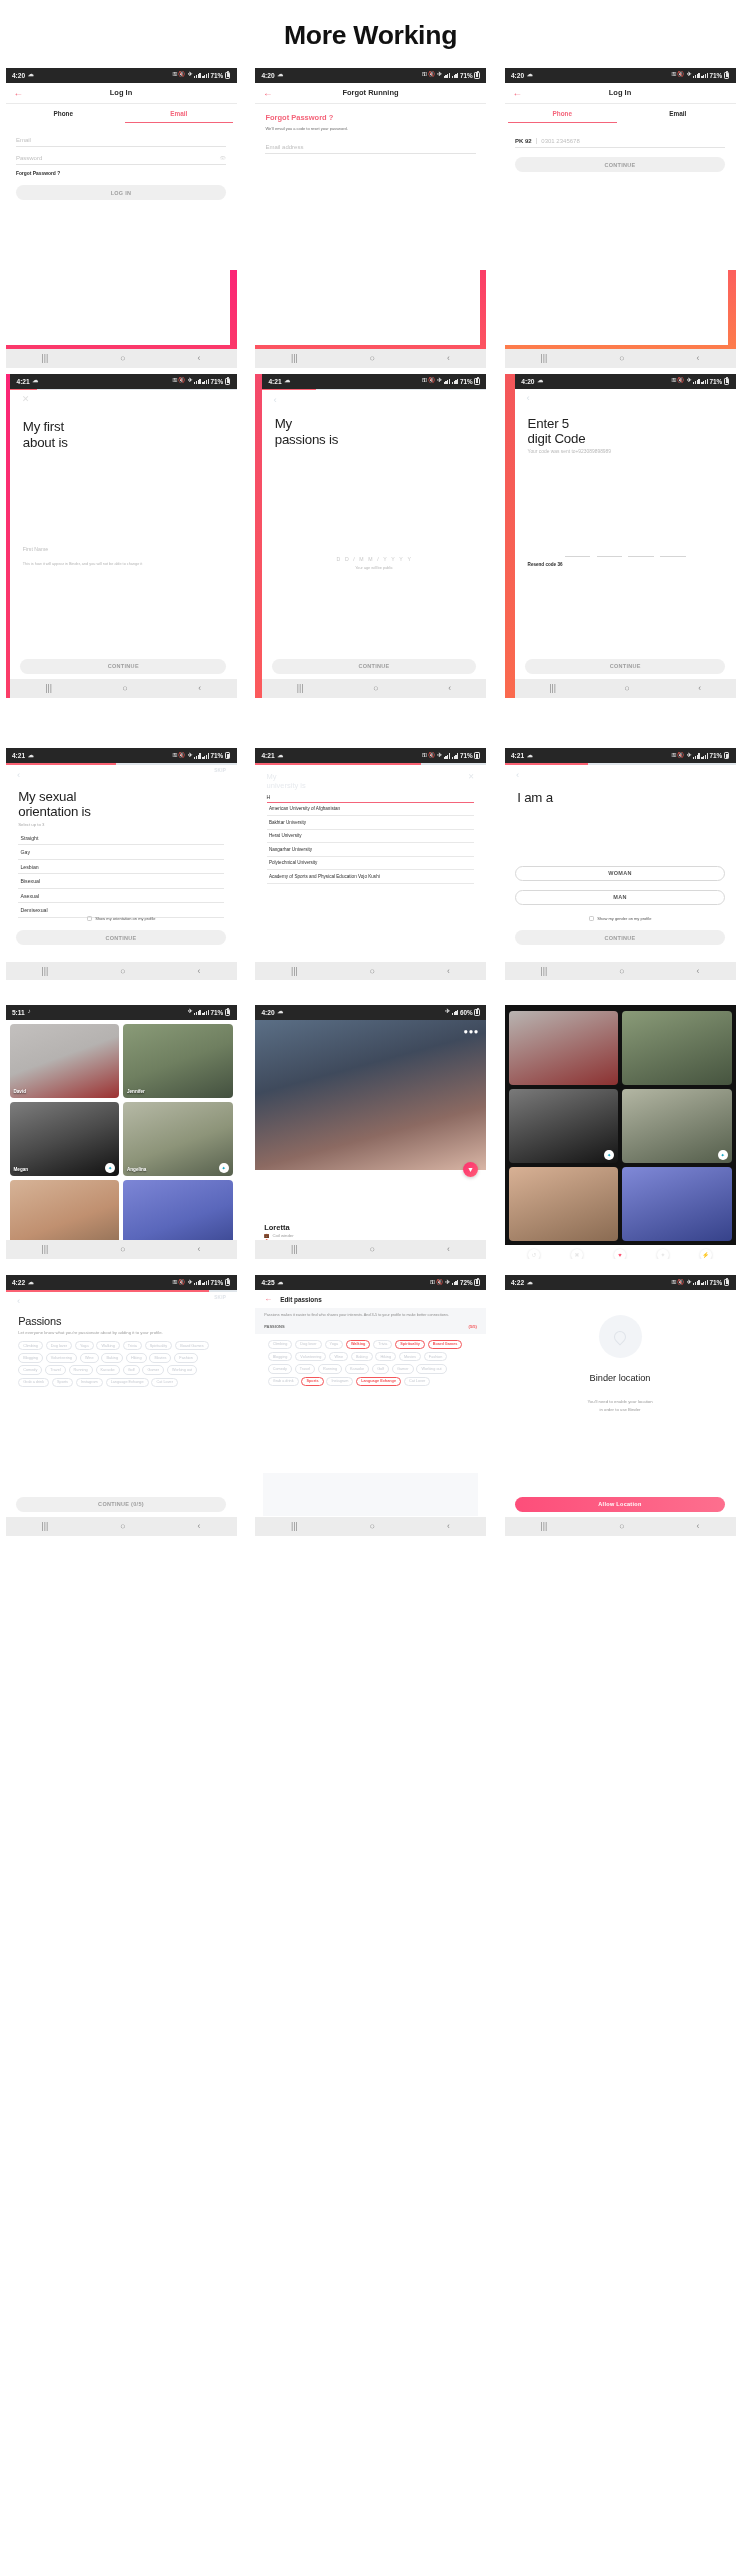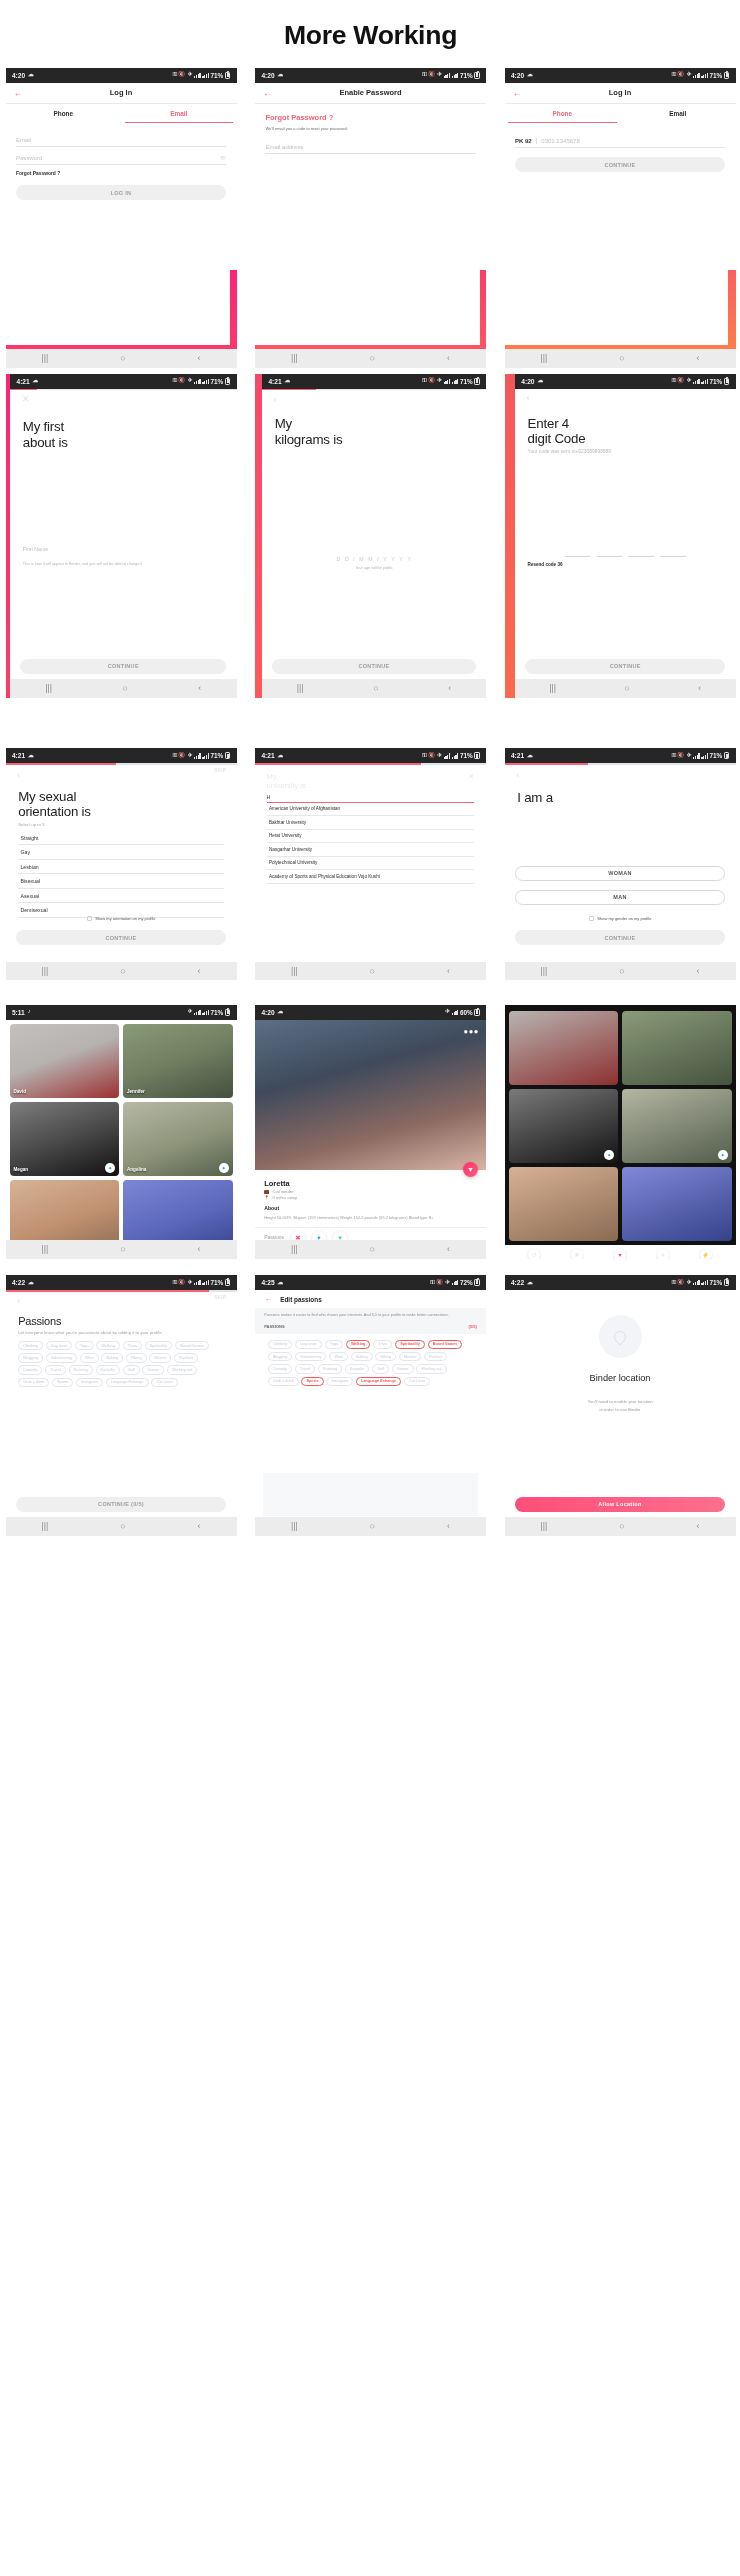--- a/index.html
+++ b/index.html
@@ -112,21 +112,21 @@
                  background: #fff; display: flex; align-items: center; justify-content: center; color: #11a5c4; font-size: 5.2px; }
   .actionbar { display: flex; align-items: center; justify-content: space-around; padding: 4px 8px; }
   .abtn { width: 12.7px; height: 12.7px; border-radius: 50%; background: #fff; box-shadow: 0 0.6px 2.3px rgba(0,0,0,.16);
           display: flex; align-items: center; justify-content: center; font-size: 5.8px; }
 
   
   .profile-photo { height: 150px; position: relative; }
   .pp-dots { position:absolute; top:7px; right:7px; color:#fff; font-size:7.5px; letter-spacing:0.6px; }
   .pp-down { position:absolute; right:8px; bottom:-7.5px; width:15px;height:15px;border-radius:50%;
              background:linear-gradient(135deg,#fd2f6e,#fe5d77); color:#fff; display:flex;align-items:center;justify-content:center;font-size:7px; box-shadow:0 1.2px 3.5px rgba(0,0,0,.2);}
-  .pname { font-size: 7.5px; font-weight: 700; padding: 9.2px 9.2px 0 9.2px; }
+  .pname { font-size: 7.5px; font-weight: 700; padding: 9.2px 9.2px 0 9.2px; margin-top: 44px; }
   .pmeta { font-size: 4.3px; color: #9b9b9b; padding: 1.2px 9.2px 0 9.2px; display:flex; align-items:center; gap:2.9px; }
   .psec { font-size: 5.2px; font-weight: 700; padding: 5.2px 9.2px 0 9.2px; }
   .pabout { font-size: 4px; color: #9d9d9d; padding: 3.5px 9.2px 5.8px 9.2px; line-height: 1.5; border-bottom: 0.6px solid #eee; }
   .prow { display:flex; align-items:center; padding: 2.9px 9.2px 3.5px 9.2px; gap: 7px; }
   .prow .lbl { font-size: 4.9px; color:#9d9d9d; }
   .circbtn { width: 14px; height: 14px; border-radius: 50%; background:#fff; box-shadow: 0 0.6px 2.9px rgba(0,0,0,.14);
              display:flex;align-items:center;justify-content:center;font-size:6.4px; }
 
   
   .psn-title { font-size: 11px; font-weight: 400; padding: 9.2px 12.7px 0 12.7px; letter-spacing:-0.2px; }
@@ -230,21 +230,21 @@
             <i></i>
             <i></i>
             <i></i>
           </span>
         <span>71%</span>
         <span class="batt"></span>
       </div>
     </div>
     <div class="appbar">
       <span class="back">←</span>
-      <span class="title">Enable Password</span>
+      <span class="title">Forgot Running</span>
     </div>
     <div style="height:9.2px"></div>
     <div style="padding:0 10.4px;font-size:7.5px;font-weight:700;color:#f4647a">Forgot Password ?</div>
     <div style="padding:3.5px 10.4px 0 10.4px;font-size:4px;color:#6f6f6f">We'll email you a code to reset your password.</div>
     <div style="height:9.2px"></div>
     <div class="field">
         <span>Email address</span>
       </div>
     <div style="height:92px"></div>
   </div>
@@ -405,21 +405,21 @@
           <span>71%</span>
           <span class="batt"></span>
         </div>
       </div>
       <div class="progress">
           <i style="width:24%"></i>
         </div>
       <div class="hero-chev">‹</div>
       <div style="height:11.6px"></div>
       <div class="hero-title" style="white-space:pre-line">My
-kilograms is</div>
+passions is</div>
       <div style="height:109px"></div>
       <div class="dob">
         <span>D</span>
         <span>D</span>
         <span>/</span>
         <span>M</span>
         <span>M</span>
         <span>/</span>
         <span>Y</span>
         <span>Y</span>
@@ -462,21 +462,21 @@
               <i></i>
               <i></i>
               <i></i>
             </span>
           <span>71%</span>
           <span class="batt"></span>
         </div>
       </div>
       <div class="hero-chev">‹</div>
       <div style="height:12.7px"></div>
-      <div class="hero-title" style="white-space:pre-line">Enter 4
+      <div class="hero-title" style="white-space:pre-line">Enter 5
 digit Code</div>
       <div class="hero-sub">Your code was sent to+923089898989</div>
       <div style="height:102px"></div>
       <div class="code-boxes">
           <i></i>
           <i></i>
           <i></i>
           <i></i>
         </div>
       <div style="height:5.2px"></div>

